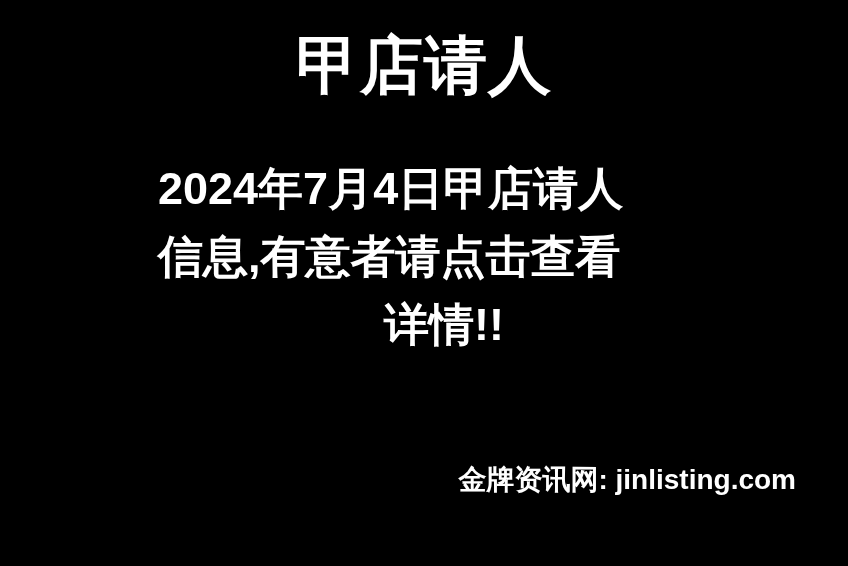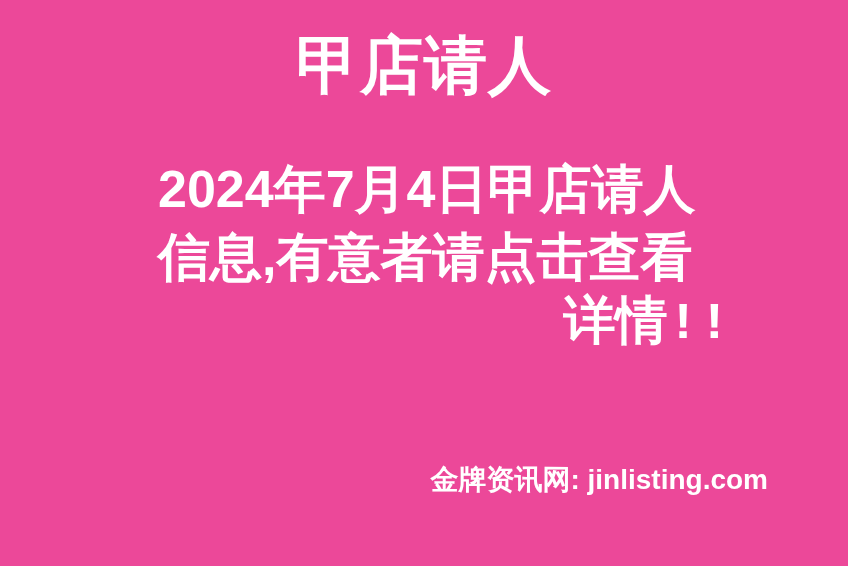--- a/index.html
+++ b/index.html
@@ -11,21 +11,21 @@
     width: 848px;
     height: 566px;
     overflow: hidden;
     font-family: "Liberation Sans", "DejaVu Sans", sans-serif;
   }
 
   #poster {
     position: relative;
     width: 848px;
     height: 566px;
-    background: #ec4899;
+    background: #000000;
     box-sizing: border-box;
     overflow: hidden;
   }
 
   
   #title {
     position: absolute;
     left: 0;
     top: 28px;
     width: 848px;
@@ -38,43 +38,42 @@
     white-space: nowrap;
   }
 
   
   #body-block {
     position: absolute;
     left: 158px;
     top: 155px;
     width: 572px;
     color: #ffffff;
-    font-size: 52px;
+    font-size: 45px;
     font-weight: 700;
     line-height: 68px;
     letter-spacing: 0px;
   }
 
   .body-line {
     white-space: nowrap;
     display: block;
   }
 
   .body-line.center {
-    text-align: right;
-    font-family: Liberation Mono, monospace;
+    text-align: center;
   }
 
   
   #footer {
     position: absolute;
     left: 0;
     top: 463px;
     width: 848px;
-    padding-right: 80px;
+    padding-right: 52px;
     box-sizing: border-box;
     text-align: right;
     color: #ffffff;
     font-size: 28px;
     font-weight: 700;
     line-height: 1.2;
     white-space: nowrap;
   }
 </style>
 </head>

